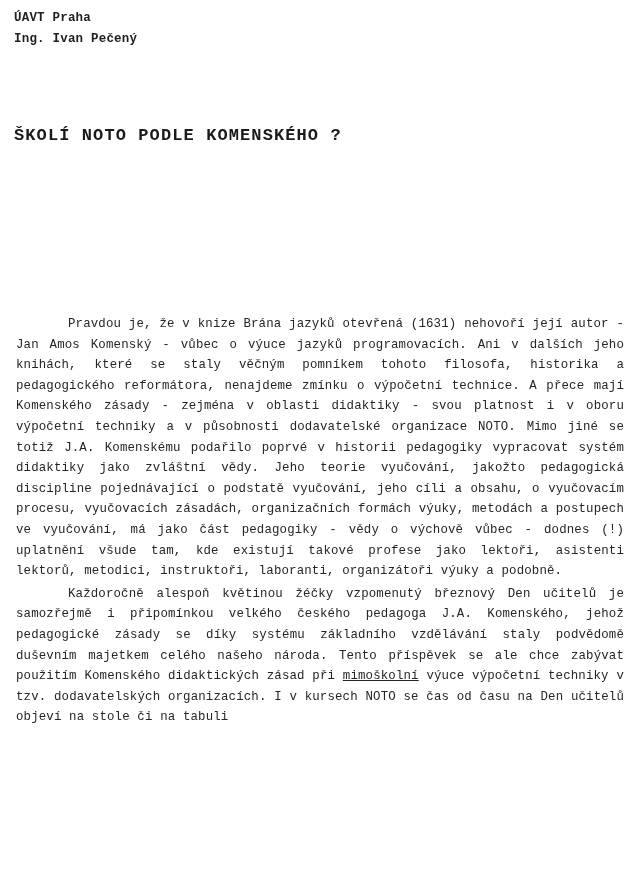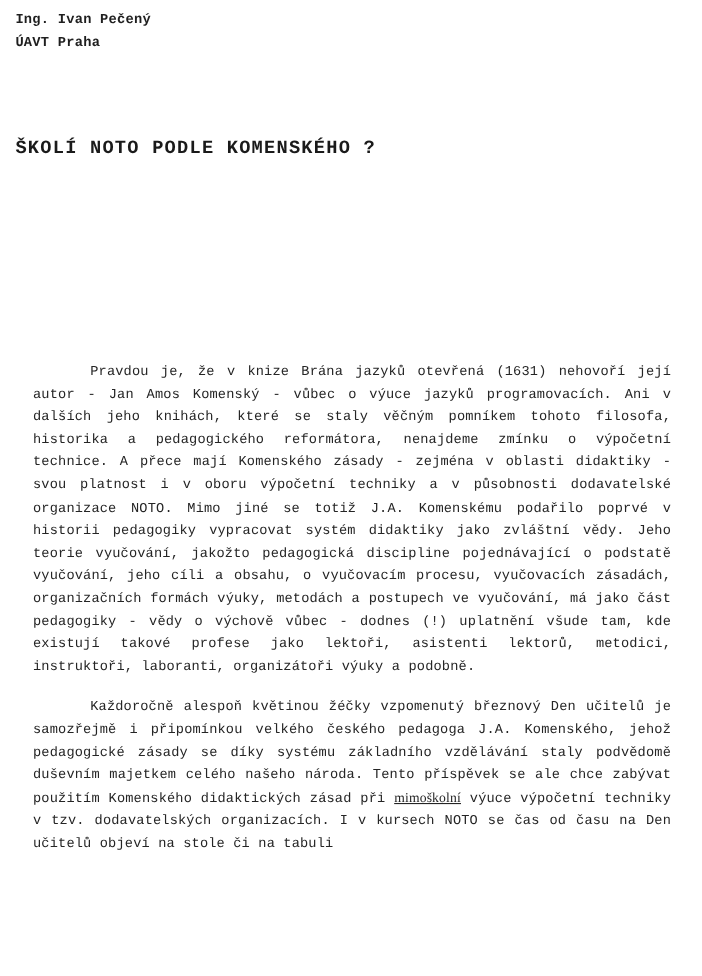--- a/index.html
+++ b/index.html
@@ -43,48 +43,47 @@
     position: absolute;
     left: 14px;
     top: 312px;
     width: 612px;
     font-size: 12.4px;
     line-height: 20.6px;
     letter-spacing: 0.15px;
     color: #252525;
   }
   .body-text p {
-    margin: 16px;
+    margin: 2px;
     text-align: justify;
     text-justify: inter-character;
   }
   .body-text p .indent {
     display: inline-block;
     width: 52px;
   }
   .body-text p + p {
     margin-top: 0;
   }
   .u {
     text-decoration: underline;
-    font-family: Liberation Serif, serif;
   }
   
   .page, .page * {
     -webkit-font-smoothing: none;
   }
 </style>
 </head>
 <body>
 
 <div class="page">
 
   <div class="header-block">
+    <div>ÚAVT Praha</div>
     <div>Ing. Ivan Pečený</div>
-    <div>ÚAVT Praha</div>
   </div>
 
   <div class="doc-title">ŠKOLÍ NOTO PODLE KOMENSKÉHO ?</div>
 
   <div class="body-text">
     <p><span class="indent"></span><span>Pravdou je, že v knize Brána jazyků otevřená (1631) nehovoří její autor - Jan Amos Komenský - vůbec o výuce jazyků programovacích. Ani v dalších jeho knihách, které se staly věčným pomníkem tohoto filosofa, historika a pedagogického reformátora, nenajdeme zmínku o výpočetní technice. A přece mají Komenského zásady - zejména v oblasti didaktiky - svou platnost i v oboru výpočetní techniky a v působnosti dodavatelské organizace NOTO. Mimo jiné se totiž J.A. Komenskému podařilo poprvé v historii pedagogiky vypracovat systém didaktiky jako zvláštní vědy. Jeho teorie vyučování, jakožto pedagogická discipline pojednávající o podstatě vyučování, jeho cíli a obsahu, o vyučovacím procesu, vyučovacích zásadách, organizačních formách výuky, metodách a postupech ve vyučování, má jako část pedagogiky - vědy o výchově vůbec - dodnes (!) uplatnění všude tam, kde existují takové profese jako lektoři, asistenti lektorů, metodici, instruktoři, laboranti, organizátoři výuky a podobně.</span></p>
     <p><span class="indent"></span><span>Každoročně alespoň květinou žéčky vzpomenutý březnový Den učitelů je samozřejmě i připomínkou velkého českého pedagoga J.A. Komenského, jehož pedagogické zásady se díky systému základního vzdělávání staly podvědomě duševním majetkem celého našeho národa. Tento příspěvek se ale chce zabývat použitím Komenského didaktických zásad při <span class="u">mimoškolní</span> výuce výpočetní techniky v tzv. dodavatelských organizacích. I v kursech NOTO se čas od času na Den učitelů objeví na stole či na tabuli</span></p>
   </div>
 
 </div>

